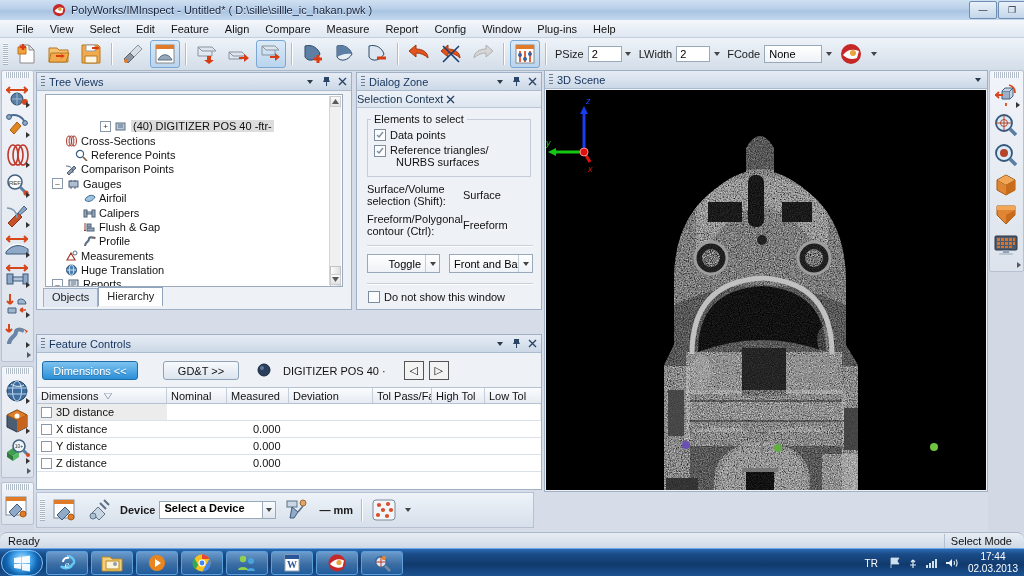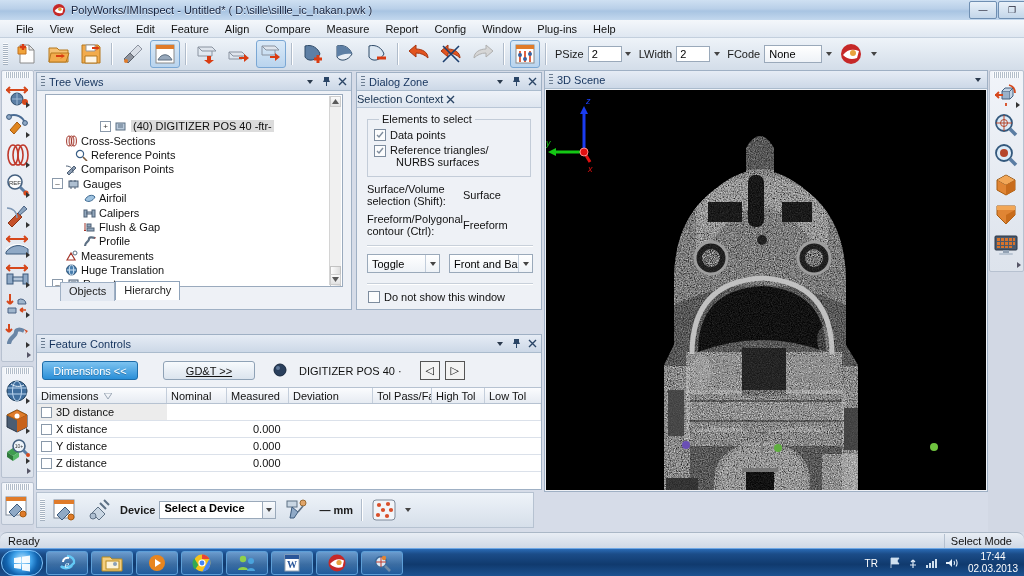--- a/index.html
+++ b/index.html
@@ -120,21 +120,21 @@
     display:flex;align-items:center;justify-content:center;font-size:8px;line-height:7px;color:#333;flex:none;}
   .ticon{width:14px;height:13px;margin-right:3px;flex:none;display:flex;align-items:center;justify-content:center;}
   .thigh{background:#dcdcdc;padding:0 2px;}
   .tscroll{position:absolute;right:1px;top:1px;width:11px;bottom:1px;background:#f0f0f0;
     border-left:1px solid #d4d4d4;}
   .sbend{width:11px;height:11px;background:linear-gradient(180deg,#fbfbfb,#e2e2e2);
     border:1px solid #cdcdcd;box-sizing:border-box;display:flex;align-items:center;justify-content:center;}
   .sthumb{position:absolute;left:0;width:11px;height:22px;
     background:linear-gradient(90deg,#fdfdfd,#dedede);border:1px solid #c2c2c2;box-sizing:border-box;
     display:flex;align-items:center;justify-content:center;}
-  .tabrow{position:absolute;left:6px;bottom:8px;display:flex;font-size:11px;margin-left:17px;}
+  .tabrow{position:absolute;left:6px;bottom:2px;display:flex;font-size:11px;}
   .tab{padding:2px 8px 3px 8px;border:1px solid #9fb0c4;border-bottom:none;background:#e2e8f1;color:#222;}
   .tab.active{background:#fff;border-color:#8fa3ba;position:relative;top:-1px;padding-bottom:4px;}
 
   
   .dz-body{position:absolute;left:0;top:36px;right:0;bottom:0;background:#eef1f6;}
   .grp{position:absolute;border:1px solid #c3ccd8;}
   .grp-lbl{position:absolute;font-size:11px;color:#111;background:#eef1f6;padding:0 3px;}
   .ck{width:10px;height:10px;border:1px solid #7d8c9e;background:#fbfcfd;
     display:inline-flex;align-items:center;justify-content:center;flex:none;}
   .ck svg{display:block;}
@@ -811,21 +811,21 @@
       <div class="capbtn">
         <svg width="9" height="9" viewBox="0 0 9 9">
             <path d="M1 1l7 7M8 1l-7 7" stroke="#2a4566" stroke-width="1.4"></path>
           </svg>
       </div>
     </div>
 
     <div class="dz-body">
 
       <div class="grp" style="left:10px;top:10px;right:10px;height:56px;"></div>
-      <div class="grp-lbl" style="left:14px;top:4px;margin-left:8px;">Elements to select</div>
+      <div class="grp-lbl" style="left:14px;top:4px;">Elements to select</div>
 
       <div class="dzrow" style="position:absolute;left:17px;top:20px;">
         <span class="ck">
           <svg width="8" height="8" viewBox="0 0 8 8">
               <path d="M1 4l2 2 4-5" stroke="#7e8c9c" stroke-width="1.4" fill="none"></path>
             </svg>
         </span>
         <span style="margin-left:4px">Data points</span>
       </div>
 
@@ -852,21 +852,21 @@
       <div style="position:absolute;left:10px;top:104px;width:166px;display:flex;">
         <div style="width:96px;line-height:12px;font-size:11px;color:#111;">
           <span>Freeform/Polygonal</span><br>
           <span>contour (Ctrl):</span>
         </div>
         <div style="font-size:11px;color:#111;padding-top:6px;">Freeform</div>
       </div>
 
       <div class="hr" style="position:absolute;left:10px;top:136px;width:166px;"></div>
 
-      <div class="tcombo" style="position:absolute;left:10px;top:145px;width:73px;height:19px;">
+      <div class="tcombo" style="position:absolute;left:10px;top:145px;width:73px;height:19px;text-align:right;">
         <div class="cv" style="flex:1">Toggle</div>
         <div class="cbarrow">
             <i class="arrow-sm"></i>
           </div>
       </div>
 
       <div class="tcombo" style="position:absolute;left:92px;top:145px;width:84px;height:19px;">
         <div class="cv" style="flex:1">Front and Ba</div>
         <div class="cbarrow">
             <i class="arrow-sm"></i>
@@ -897,21 +897,21 @@
       </div>
       <div class="capbtn">
         <svg width="9" height="9" viewBox="0 0 9 9">
             <path d="M1 1l7 7M8 1l-7 7" stroke="#2a4566" stroke-width="1.4"></path>
           </svg>
       </div>
     </div>
 
     <div style="position:absolute;left:0;top:19px;width:504px;height:33px;background:#eef1f6;display:flex;align-items:center;">
       <div class="fbtn primary" style="width:96px;margin-left:5px;">Dimensions &lt;&lt;</div>
-      <div class="fbtn" style="width:92px;margin-left:25px;text-decoration:underline;">GD&amp;T &gt;&gt;</div>
+      <div class="fbtn" style="width:76px;margin-left:25px;">GD&amp;T &gt;&gt;</div>
       <div style="margin-left:18px;">
         <svg width="14" height="14" viewBox="0 0 14 14">
             <circle cx="7" cy="7" r="6" fill="#2a3f5c" stroke="#16263c"></circle>
             <circle cx="5" cy="5" r="2" fill="#6b86a8" opacity=".8"></circle>
           </svg>
       </div>
       <div style="margin-left:12px;font-size:11px;color:#111;white-space:nowrap;">DIGITIZER POS 40 ·</div>
       <div class="navbtn" style="margin-left:18px;">◁</div>
       <div class="navbtn" style="margin-left:5px;">▷</div>
     </div>

